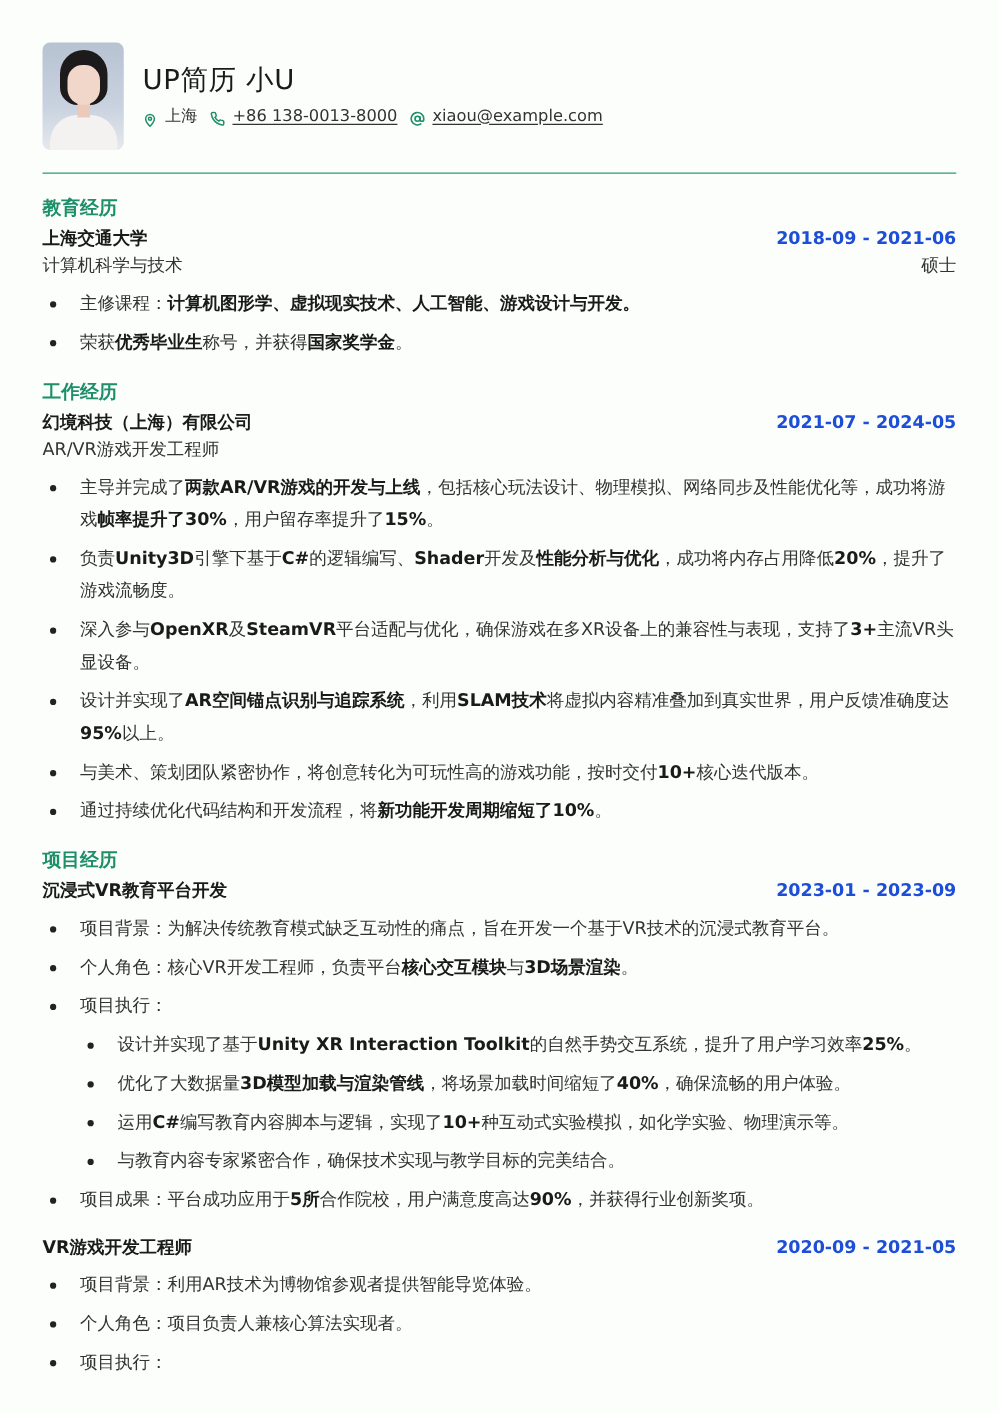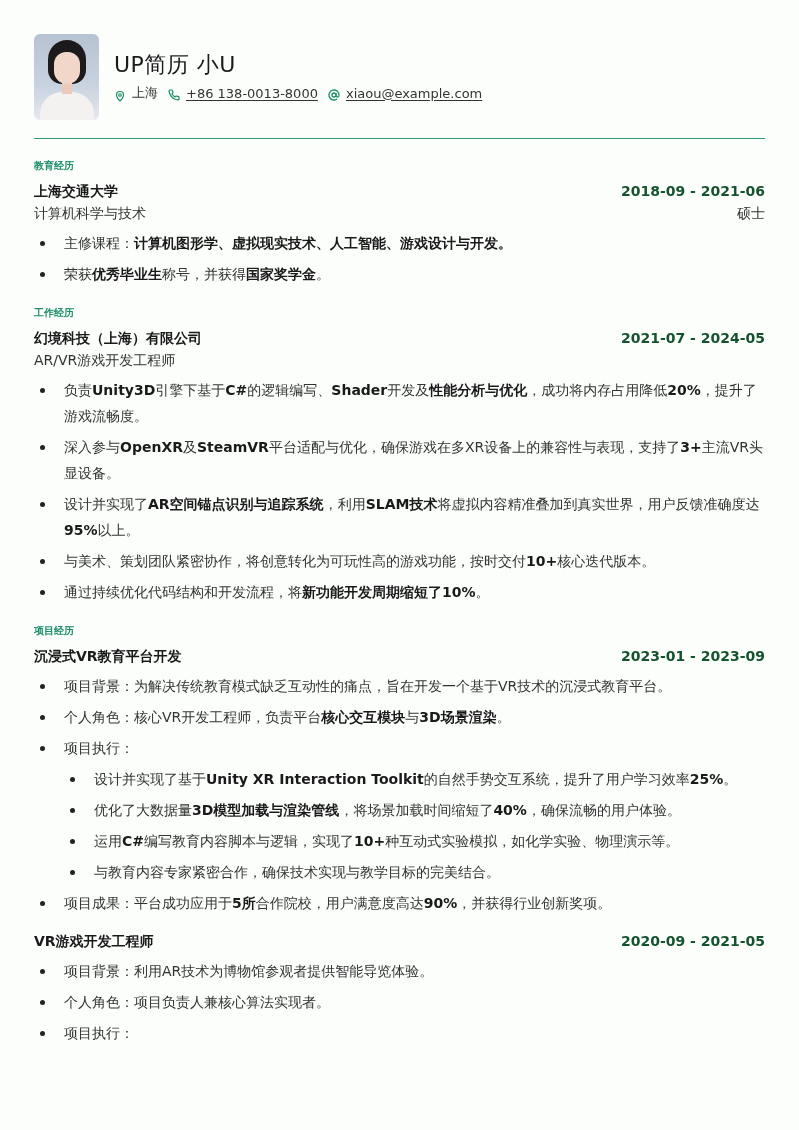--- a/index.html
+++ b/index.html
@@ -22,24 +22,24 @@
   .avatar .body { position: absolute; left: 6px; top: 58px; width: 54px; height: 40px; border-radius: 22px 22px 0 0; background: #f4f2f0; }
   .avatar .neck { position: absolute; left: 28px; top: 48px; width: 10px; height: 12px; background: #ecc9b8; }
   .hinfo { margin-left: 15px; padding-top: 16px; }
   .name { font-size: 22px; font-weight: 500; color: #1a1a1a; letter-spacing: 0.5px; line-height: 30px; }
   .contacts { display: flex; align-items: center; margin-top: 4px; font-size: 13px; color: #333; }
   .contact { display: flex; align-items: flex-end; margin-right: 10px; }
   .contact svg { width: 12px; height: 12px; margin-right: 6px; }
   .contact a { color: #333; text-decoration: underline; text-underline-offset: 2px; }
   .divider { position: absolute; left: 34px; right: 34px; top: 138px; height: 1px; background: #2a9d7a; }
   .content { position: absolute; left: 34px; right: 34px; top: 156px; }
-  .section-title { color: #1e8f6a; font-size: 10px; font-weight: bold; line-height: 20px; }
+  .section-title { color: #1e8f6a; font-size: 15px; font-weight: bold; line-height: 20px; }
   .row { display: flex; justify-content: space-between; align-items: baseline; line-height: 22px; }
   .org { font-weight: bold; font-size: 14px; color: #1a1a1a; }
-  .date { font-weight: bold; font-size: 14px; color: #14532d; }
+  .date { font-weight: bold; font-size: 14px; color: #1d4ed8; }
   .sub { font-size: 14px; color: #333; }
   ul.bullets { list-style: none; margin-top: 6px; }
   ul.bullets > li { position: relative; padding-left: 30px; line-height: 26px; margin-bottom: 5px; font-size: 14px; color: #333; }
   ul.bullets > li::before { content: ""; position: absolute; left: 6px; top: 11px; width: 5px; height: 5px; border-radius: 50%; background: #222; }
   ul.sub-bullets { list-style: none; margin-top: 5px; }
   ul.sub-bullets > li { position: relative; padding-left: 30px; line-height: 26px; margin-bottom: 5px; color: #333; }
   ul.sub-bullets > li::before { content: ""; position: absolute; left: 6px; top: 11px; width: 5px; height: 5px; border-radius: 50%; background: #222; }
   b { color: #1a1a1a; }
   .gap-section { margin-top: 16px; }
   .gap-entry { margin-top: 12px; }
@@ -106,20 +106,21 @@
     <section class="gap-section">
       <div class="section-title">工作经历</div>
       <div class="row" style="margin-top:4px">
         <span class="org">幻境科技（上海）有限公司</span>
         <span class="date">2021-07 - 2024-05</span>
       </div>
       <div class="row">
         <span class="sub">AR/VR游戏开发工程师</span>
       </div>
       <ul class="bullets">
+          <li>主导并完成了<b>两款AR/VR游戏的开发与上线</b>，包括核心玩法设计、物理模拟、网络同步及性能优化等，成功将游戏<b>帧率提升了30%</b>，用户留存率提升了<b>15%</b>。</li>
           <li>负责<b>Unity3D</b>引擎下基于<b>C#</b>的逻辑编写、<b>Shader</b>开发及<b>性能分析与优化</b>，成功将内存占用降低<b>20%</b>，提升了游戏流畅度。</li>
           <li>深入参与<b>OpenXR</b>及<b>SteamVR</b>平台适配与优化，确保游戏在多XR设备上的兼容性与表现，支持了<b>3+</b>主流VR头显设备。</li>
           <li>设计并实现了<b>AR空间锚点识别与追踪系统</b>，利用<b>SLAM技术</b>将虚拟内容精准叠加到真实世界，用户反馈准确度达<b>95%</b>以上。</li>
           <li>与美术、策划团队紧密协作，将创意转化为可玩性高的游戏功能，按时交付<b>10+</b>核心迭代版本。</li>
           <li>通过持续优化代码结构和开发流程，将<b>新功能开发周期缩短了10%</b>。</li>
         </ul>
     </section>
 
     <section class="gap-section">
       <div class="section-title">项目经历</div>

